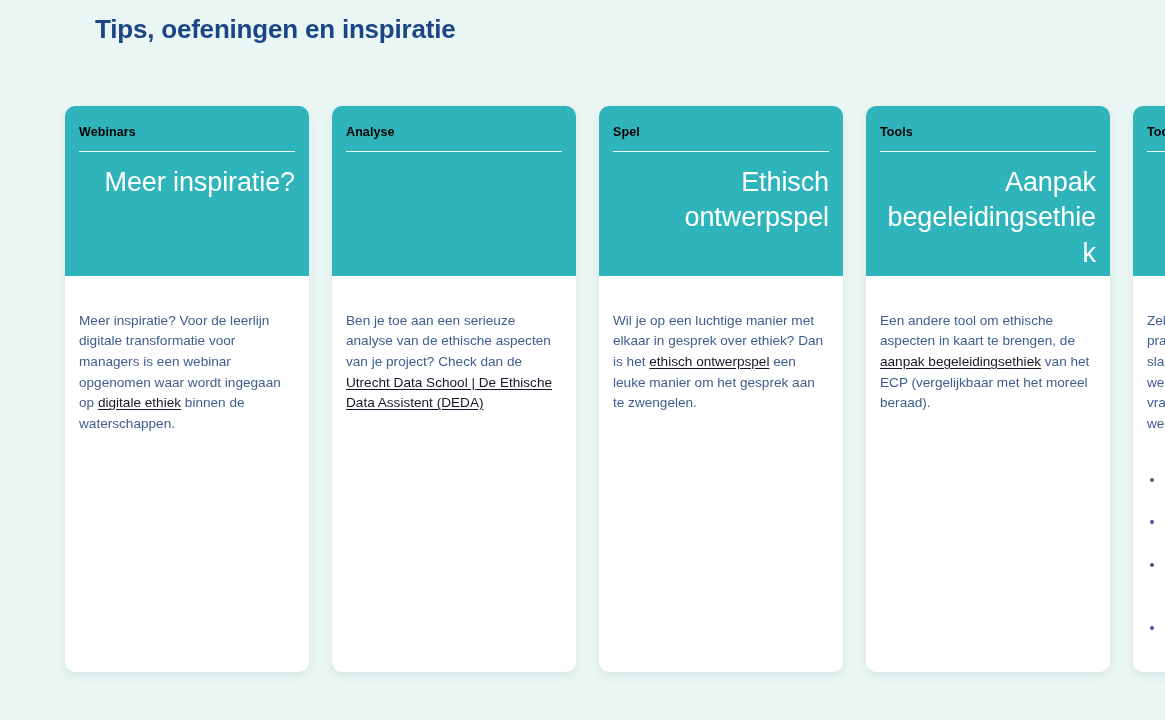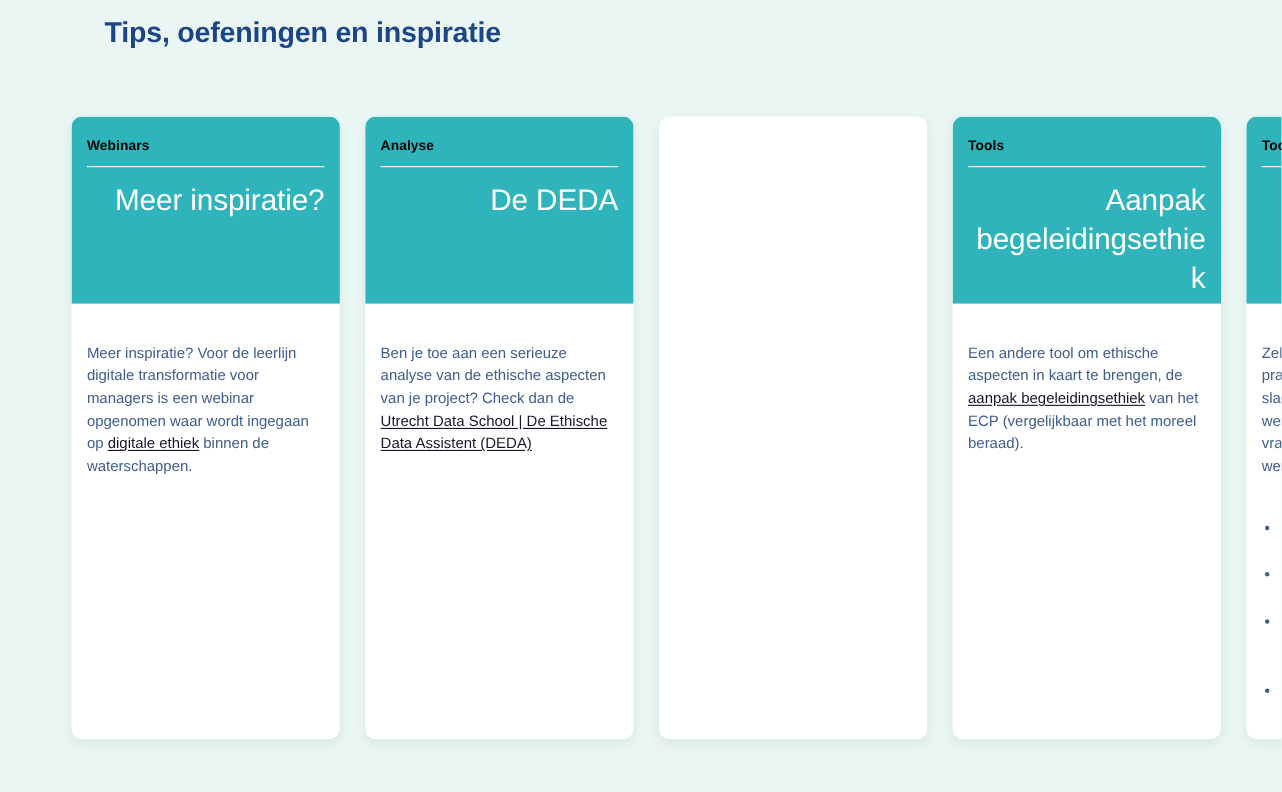--- a/index.html
+++ b/index.html
@@ -129,28 +129,35 @@
       </div>
       <div class="card-body">
         <p class="card-text"><span>Meer inspiratie? Voor de leerlijn digitale transformatie voor managers is een webinar opgenomen waar wordt ingegaan op </span><a class="inline-link" href="#">digitale ethiek</a><span> binnen de waterschappen.</span></p>
       </div>
     </div>
 
     <div class="card">
       <div class="card-header">
         <div class="card-eyebrow">Analyse</div>
         <div class="card-rule"></div>
-        <div class="card-title">De DEDA</div>
       </div>
       <div class="card-body">
         <p class="card-text"><span>Ben je toe aan een serieuze analyse van de ethische aspecten van je project? Check dan de </span><a class="inline-link" href="#">Utrecht Data School | De Ethische Data Assistent (DEDA)</a><span></span></p>
       </div>
     </div>
 
     <div class="card">
+      <div class="card-header">
+        <div class="card-eyebrow">Spel</div>
+        <div class="card-rule"></div>
+        <div class="card-title">Ethisch ontwerpspel</div>
+      </div>
+      <div class="card-body">
+        <p class="card-text"><span>Wil je op een luchtige manier met elkaar in gesprek over ethiek? Dan is het </span><a class="inline-link" href="#">ethisch ontwerpspel</a><span> een leuke manier om het gesprek aan te zwengelen.</span></p>
+      </div>
     </div>
 
     <div class="card">
       <div class="card-header">
         <div class="card-eyebrow">Tools</div>
         <div class="card-rule"></div>
         <div class="card-title">Aanpak begeleidingsethiek</div>
       </div>
       <div class="card-body">
         <p class="card-text"><span>Een andere tool om ethische aspecten in kaart te brengen, de </span><a class="inline-link" href="#">aanpak begeleidingsethiek</a><span> van het ECP (vergelijkbaar met het moreel beraad).</span></p>

